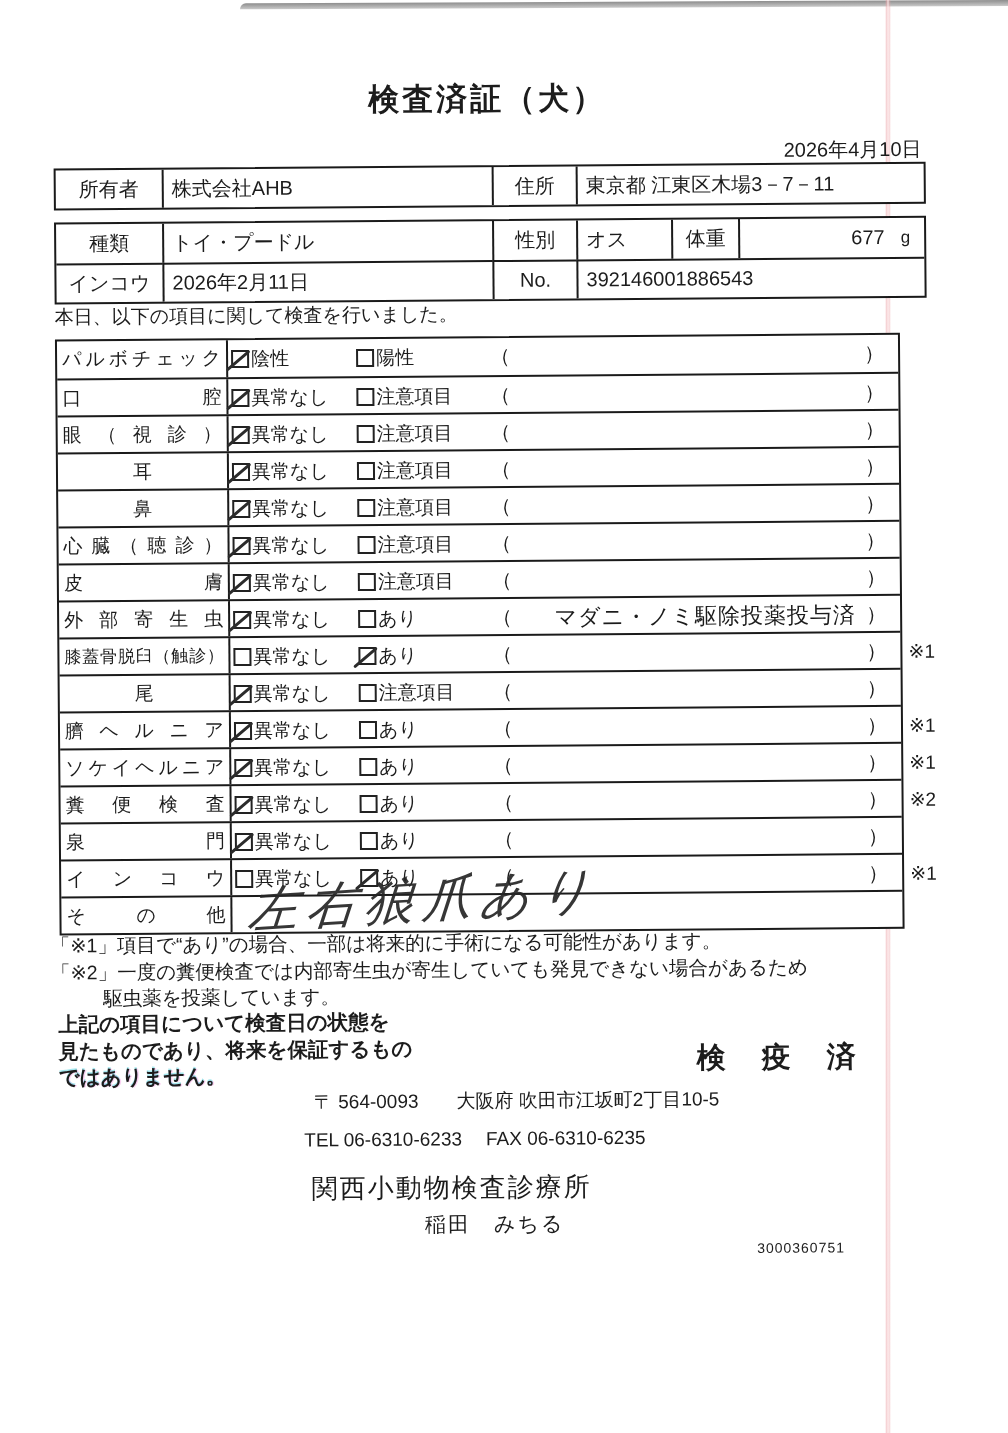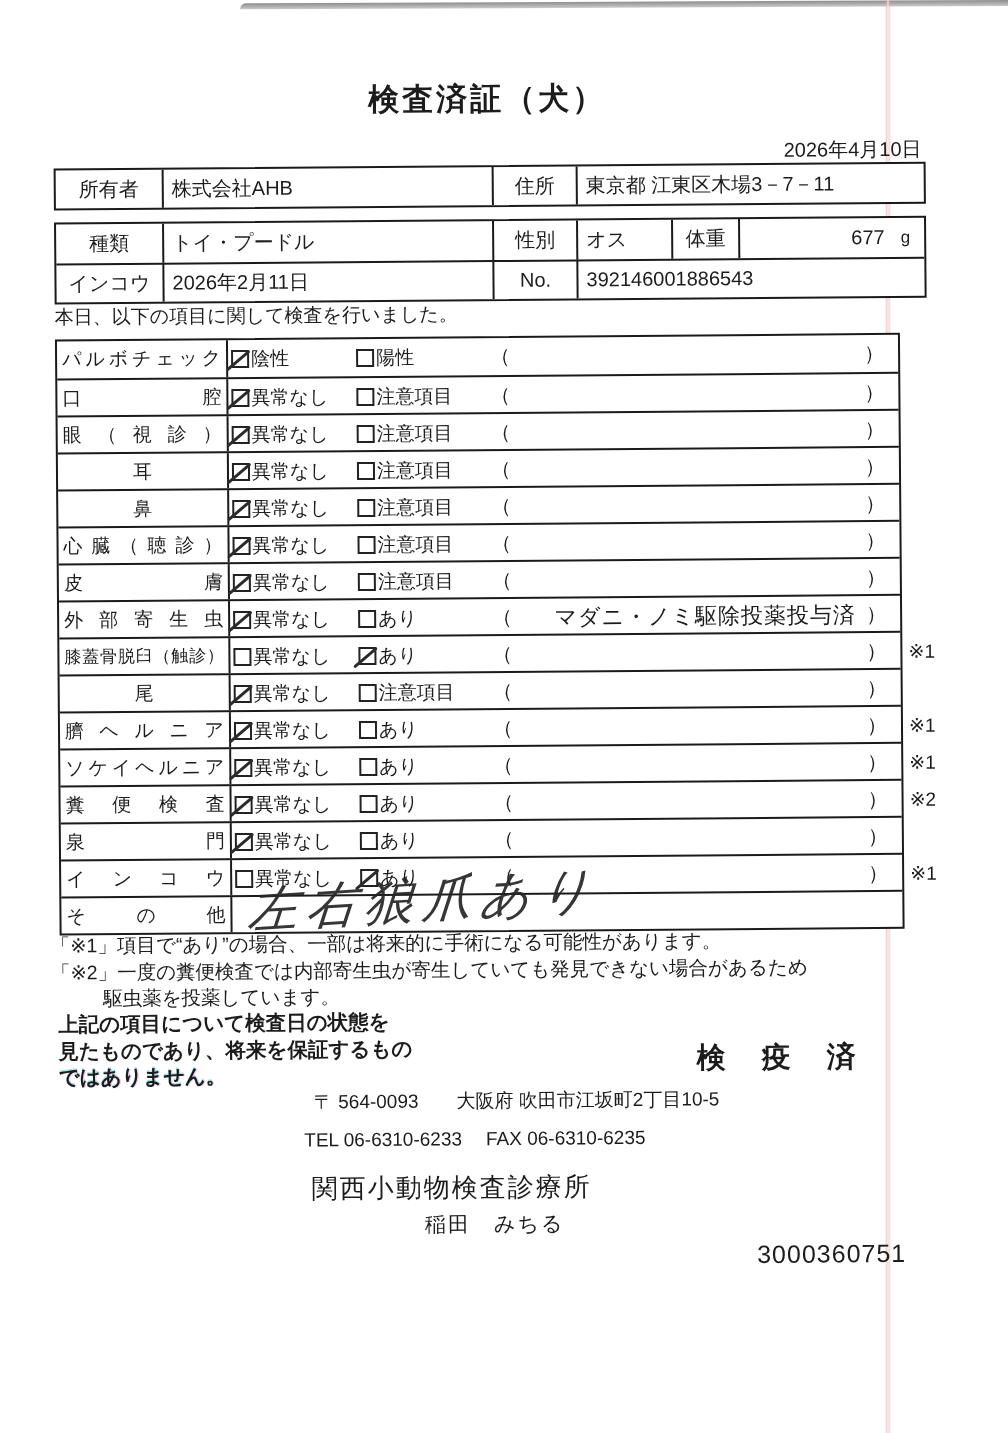--- a/index.html
+++ b/index.html
@@ -104,21 +104,21 @@
   .disc-3{top:1060px;text-shadow:0 -1.5px 0 rgba(0,190,210,0.35),1.5px 0 0 rgba(235,0,190,0.18);}
 
   .stamp{
     position:absolute;left:693px;top:1040px;
     font-size:29px;font-weight:600;letter-spacing:14px;white-space:nowrap;
   }
   .addr-line{position:absolute;left:310px;top:1088px;font-size:19px;display:flex;gap:38px;white-space:nowrap;}
   .tel-line{position:absolute;left:300px;top:1128px;font-size:19px;display:flex;gap:24px;white-space:nowrap;}
   .clinic-name{position:absolute;left:307px;top:1170px;font-size:26px;font-weight:500;letter-spacing:2px;margin:0;white-space:nowrap;}
   .vet-name{position:absolute;left:420px;top:1210px;font-size:21px;letter-spacing:2px;white-space:nowrap;}
-  .serial{position:absolute;left:752px;top:1242px;font-size:25px;letter-spacing:1px;white-space:nowrap;}
+  .serial{position:absolute;left:752px;top:1242px;font-size:14px;letter-spacing:1px;white-space:nowrap;}
 </style>
 </head>
 <body>
 
 <div class="scan-band"></div>
 <div class="scan-line"></div>
 
 <div class="paper">
 
   <h1 class="title">検査済証（犬）</h1>

